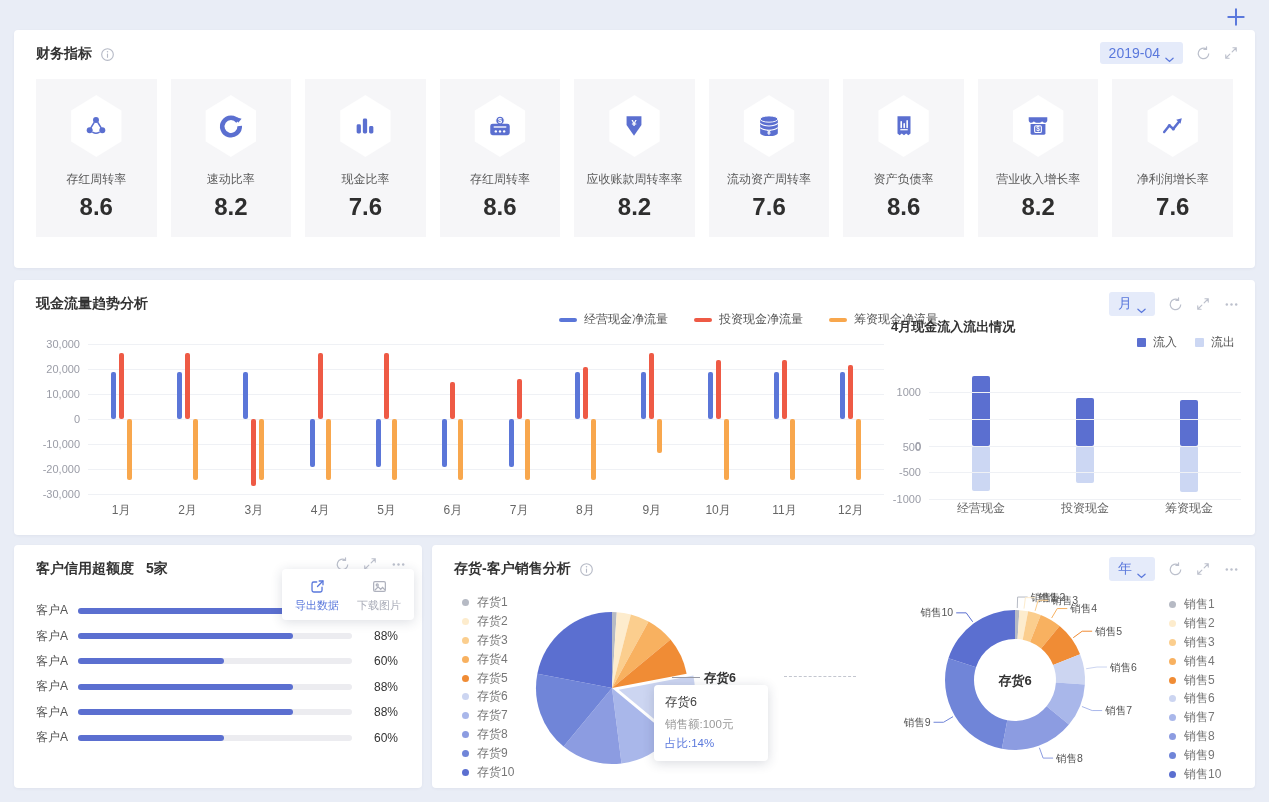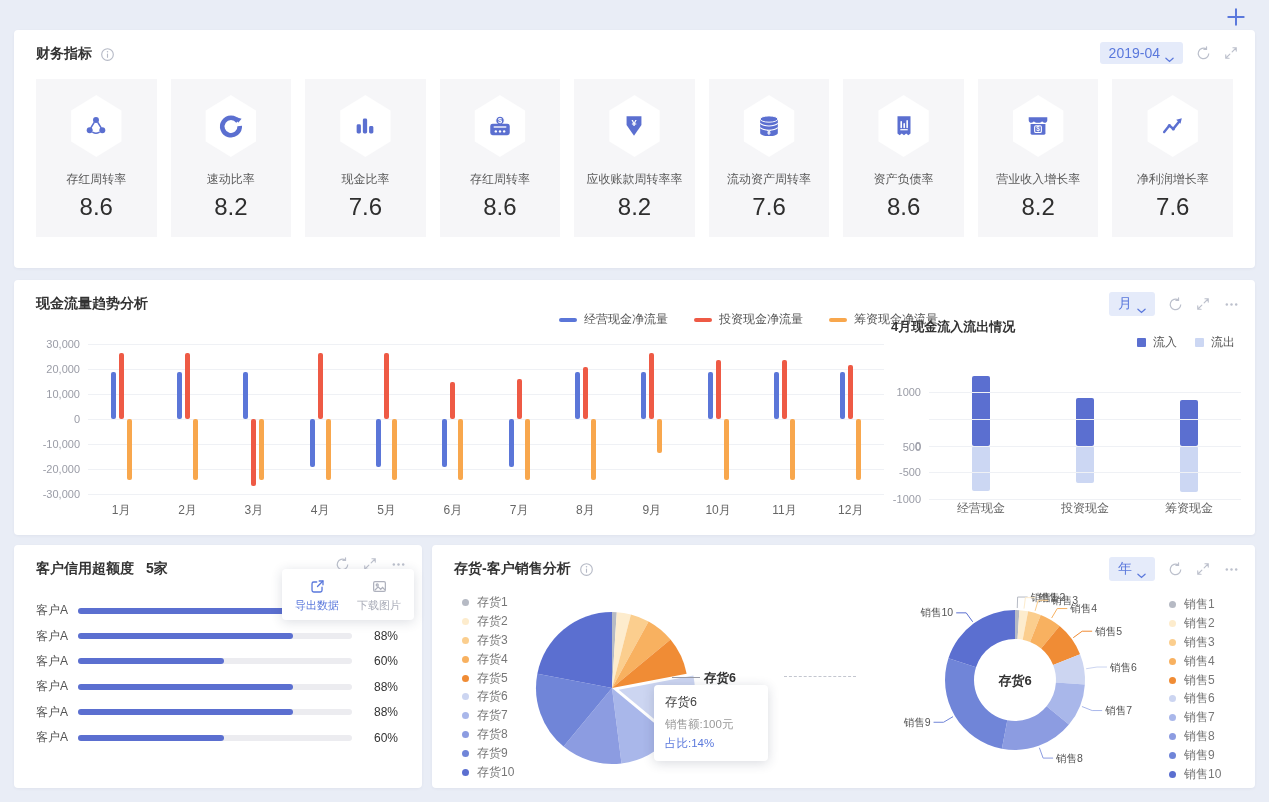--- a/index.html
+++ b/index.html
@@ -19,21 +19,21 @@
   .chip { display:inline-flex; align-items:center; gap:5px; background:#e5ebfa; color:#5a78dc; font-size:14px; padding:3px 9px; border-radius:3px; border:none; cursor:pointer; font-family:inherit; }
   .chev { width:9px; height:6px; display:inline-block; }
 
   
   .panel-financial { left:14px; top:30px; width:1241px; height:238px; }
   .cards { margin:16px 22px 0; display:grid; grid-template-columns:repeat(9,1fr); gap:14px; height:158px; }
   .card { background:#f6f6f8; display:flex; flex-direction:column; align-items:center; padding-top:16px; }
   .hex { width:56px; height:62px; background:#fff; clip-path:polygon(50% 0%,95% 25%,95% 75%,50% 100%,5% 75%,5% 25%); display:flex; align-items:center; justify-content:center; filter:drop-shadow(5px 7px 7px rgba(70,80,110,.18)); }
   .cicon { width:26px; height:26px; }
   .clabel { margin-top:14px; font-size:12px; color:#5a5a5a; }
-  .cvalue { margin-top:5px; font-size:24px; font-weight:normal; color:#2e2e2e; }
+  .cvalue { margin-top:5px; font-size:24px; font-weight:bold; color:#2e2e2e; }
 
   
   .panel-cashflow { left:14px; top:280px; width:1241px; height:255px; }
   .p2-title { position:absolute; left:22px; top:15px; font-size:14px; font-weight:bold; color:#333; }
   .cf-legend { position:absolute; left:545px; top:31px; display:flex; gap:26px; }
   .lg-item { display:flex; align-items:center; gap:7px; cursor:pointer; }
   .lg-line { width:18px; height:4px; border-radius:2px; }
   .lg-text { font-size:12px; color:#555;text-align:right; }
   .cf-main { position:absolute; left:22px; top:64px; width:848px; }
   .cf-row { display:flex; }

